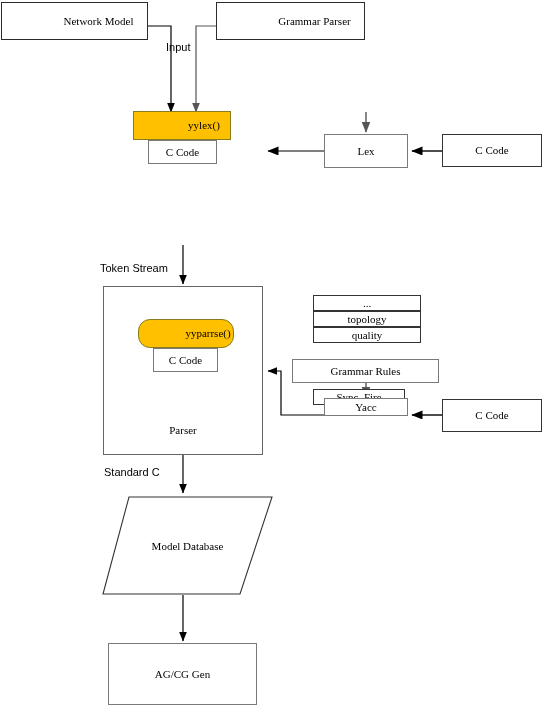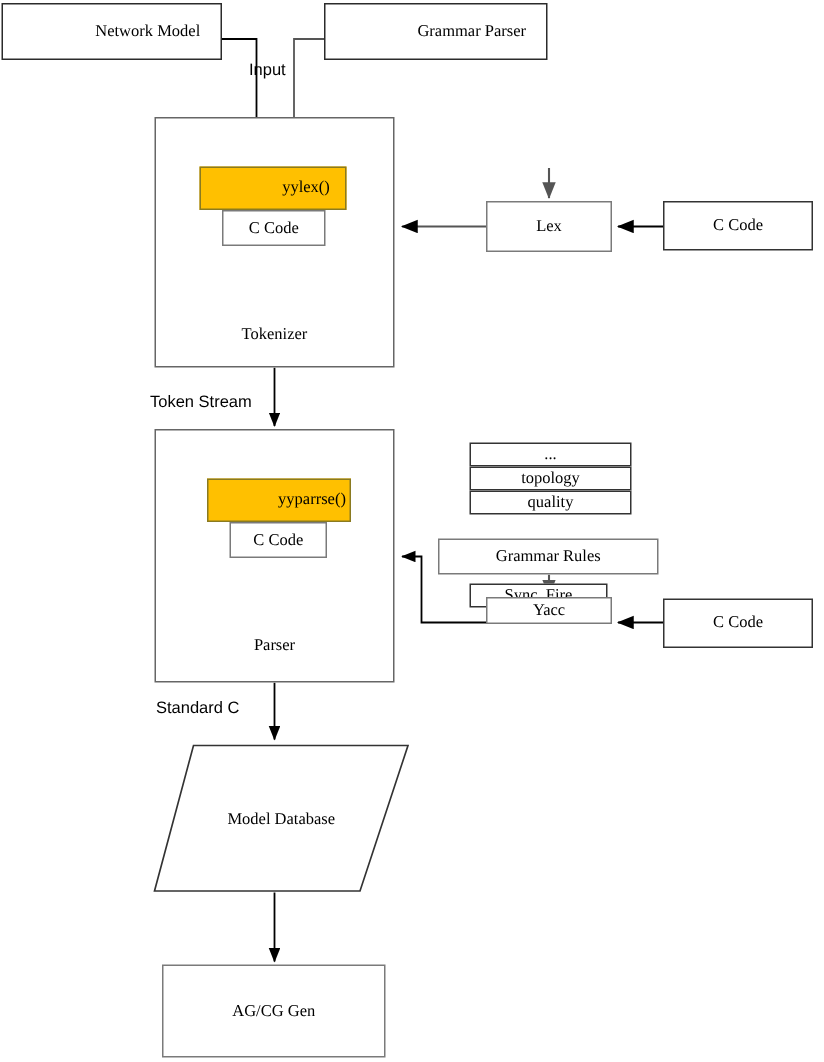--- a/index.html
+++ b/index.html
@@ -154,23 +154,20 @@
   <div class="node thick" style="left:1px; top:2px; width:147px; height:38px;">
     <span>Network Model</span>
   </div>
 
   <div class="node thick" style="left:216px; top:2px; width:149px; height:38px;">
     <span>Grammar Parser</span>
   </div>
 
   <div class="edge-label" style="left:166px; top:2px;margin-top:39px;">Input</div>
 
-  <div class="node container" style="left:103px; top:78px; width:160px; height:167px;">
-    <div class="container-label" style="top:138px;">Tokenizer</div>
-  </div>
 
   <div class="node gold" style="left:133px; top:111px; width:98px; height:29px;">
     <span>yylex()</span>
   </div>
 
   <div class="node gray" style="left:148px; top:140px; width:69px; height:24px;">
     <span>C Code</span>
   </div>
 
 
@@ -181,21 +178,21 @@
   <div class="node" style="left:442px; top:134px; width:100px; height:33px;">
     <span>C Code</span>
   </div>
 
   <div class="edge-label" style="left:100px; top:262px;">Token Stream</div>
 
   <div class="node container" style="left:103px; top:286px; width:160px; height:169px;">
     <div class="container-label" style="top:137px;">Parser</div>
   </div>
 
-  <div class="node gold" style="left:138px; top:319px; width:96px; height:29px;">
+  <div class="node gold" style="left:138px; top:319px; width:96px; height:29px;border-radius:12px;">
     <span>yyparrse()</span>
   </div>
 
   <div class="node gray" style="left:153px; top:348px; width:65px; height:24px;">
     <span>C Code</span>
   </div>
 
   <div class="stack-row" style="left:313px; top:295px; width:108px; height:16px;">
     <span>...</span>
   </div>

